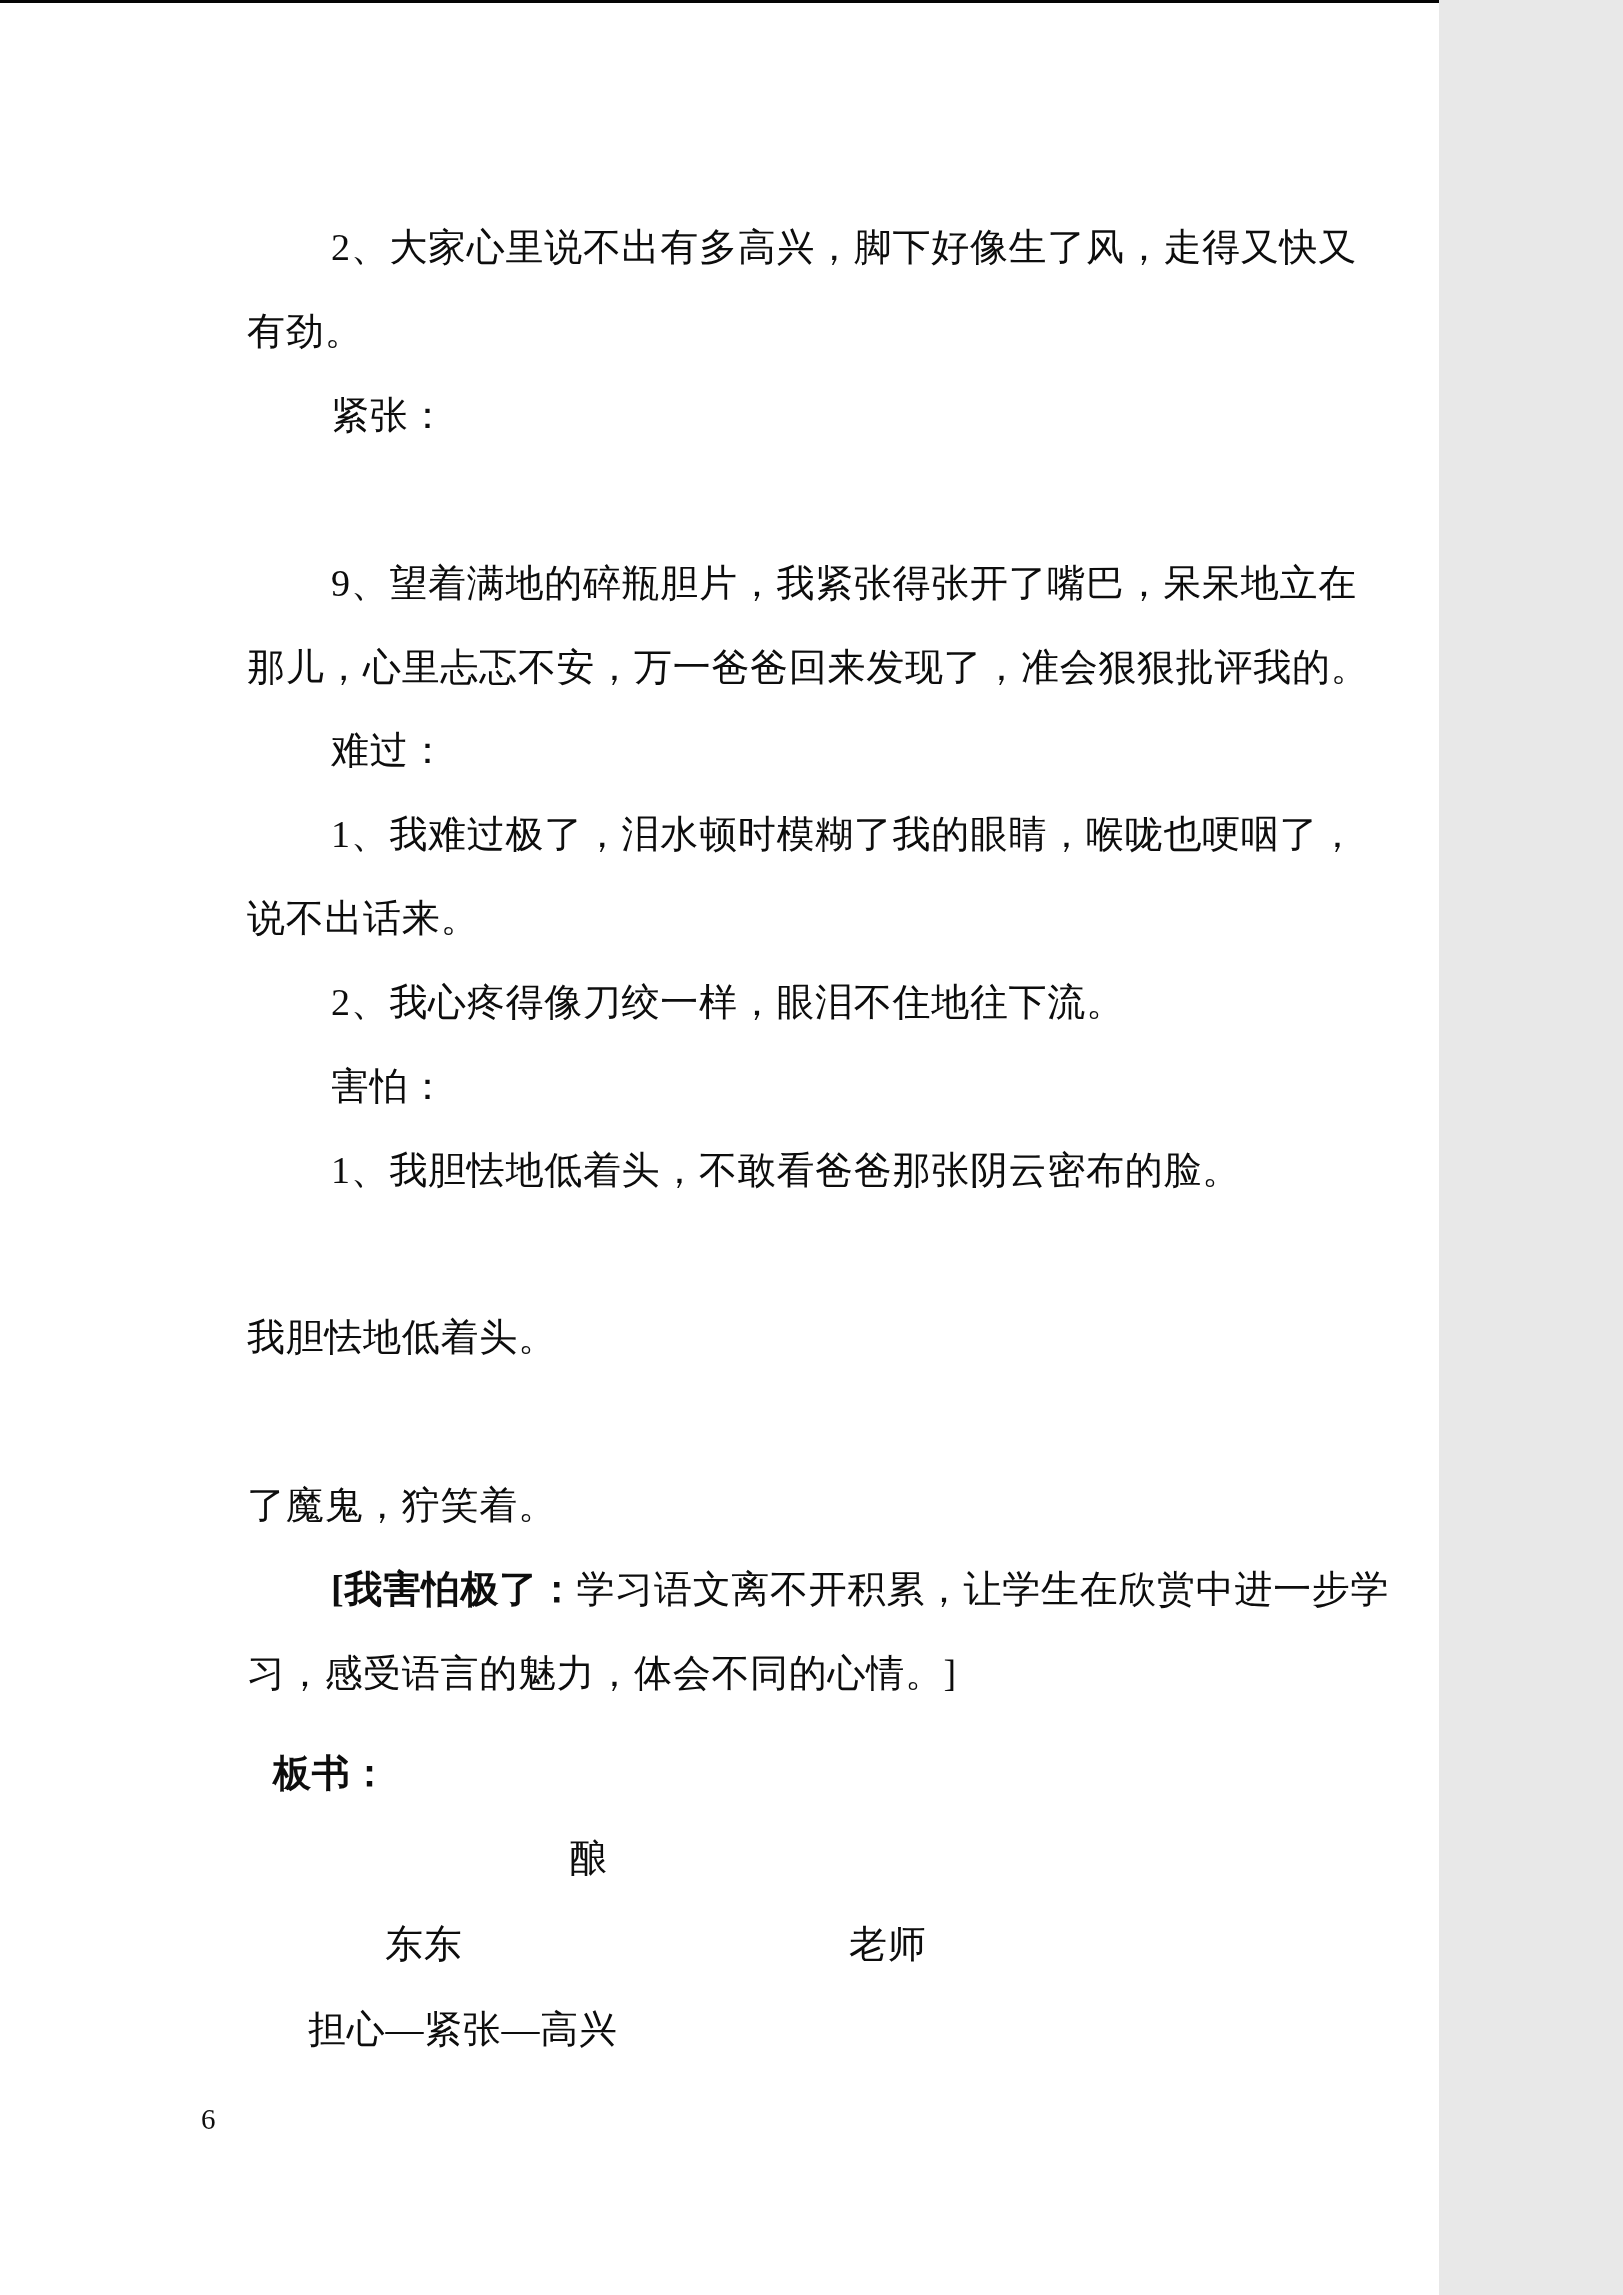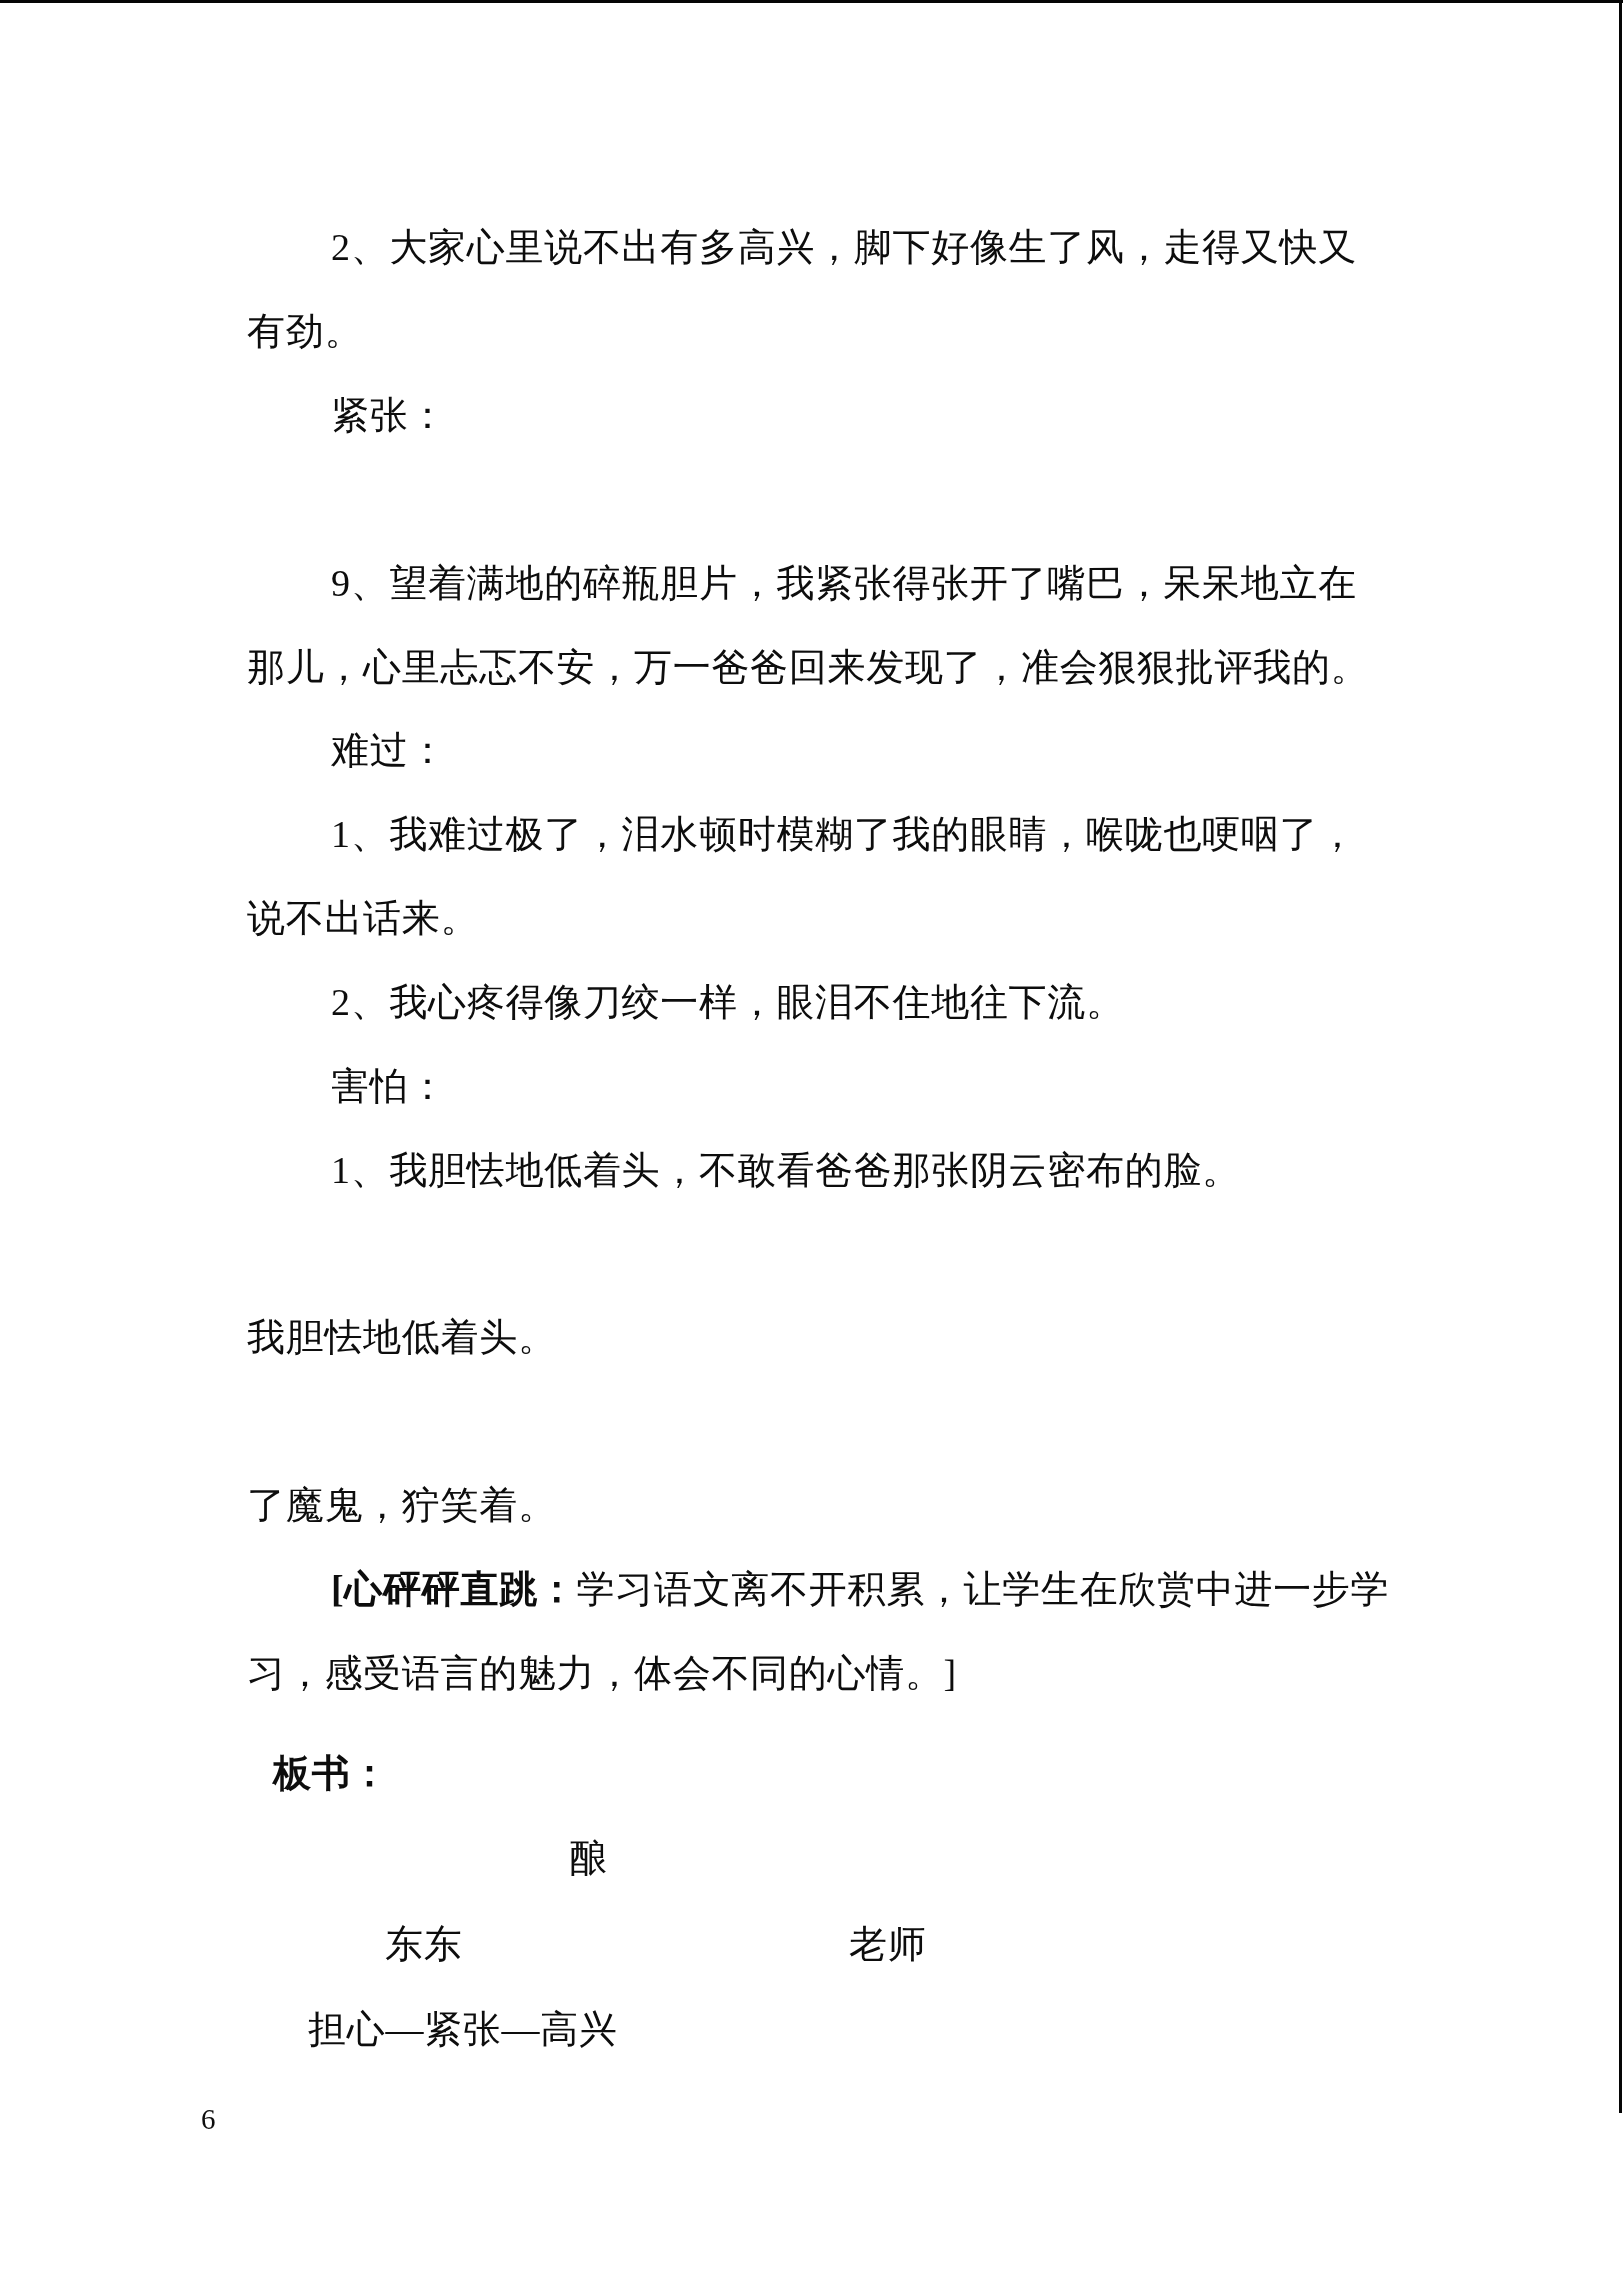--- a/index.html
+++ b/index.html
@@ -2,21 +2,21 @@
 <html style="font-size:11px"><head>
 <meta charset="utf-8">
 <style>
   html, body {
     margin: 0;
     padding: 0;
     background: #e8e8e8;
   }
   .page {
     position: relative;
-    width: 1623px;
+    width: 1439px;
     height: 2295px;
     background: #ffffff;
     overflow: hidden;
     font-family: "Liberation Serif", serif;
     color: #0d0d0d;
   }
   
   .scan-edge-top {
     position: absolute;
     top: 0; left: 0;
@@ -66,21 +66,21 @@
   <div class="line indent" style="top:729px">难过：</div>
   <div class="line indent" style="top:813px">1、我难过极了，泪水顿时模糊了我的眼睛，喉咙也哽咽了，</div>
   <div class="line flush" style="top:897px">说不出话来。</div>
   <div class="line indent" style="top:981px">2、我心疼得像刀绞一样，眼泪不住地往下流。</div>
   <div class="line indent" style="top:1065px">害怕：</div>
   <div class="line indent" style="top:1149px">1、我胆怯地低着头，不敢看爸爸那张阴云密布的脸。</div>
   <div class="line flush" style="top:1316px">我胆怯地低着头。</div>
   <div class="line flush" style="top:1484px">了魔鬼，狞笑着。</div>
 
   <div class="line indent" style="top:1568px">
-    <span class="b">[心砰砰直跳：</span><span>学习语文离不开积累，让学生在欣赏中进一步学</span>
+    <span class="b">[我害怕极了：</span><span>学习语文离不开积累，让学生在欣赏中进一步学</span>
   </div>
   <div class="line flush" style="top:1652px">习，感受语言的魅力，体会不同的心情。]</div>
 
   <div class="line b" style="top:1752px; left:273px">板书：</div>
   <div class="line" style="top:1837px; left:569px">酿</div>
   <div class="line" style="top:1923px; left:385px">东东</div>
   <div class="line" style="top:1923px; left:849px">老师</div>
   <div class="line" style="top:2008px; left:308px">担心—紧张—高兴</div>
 
   <div class="pagenum" style="top:2103px; left:201px">6</div>

